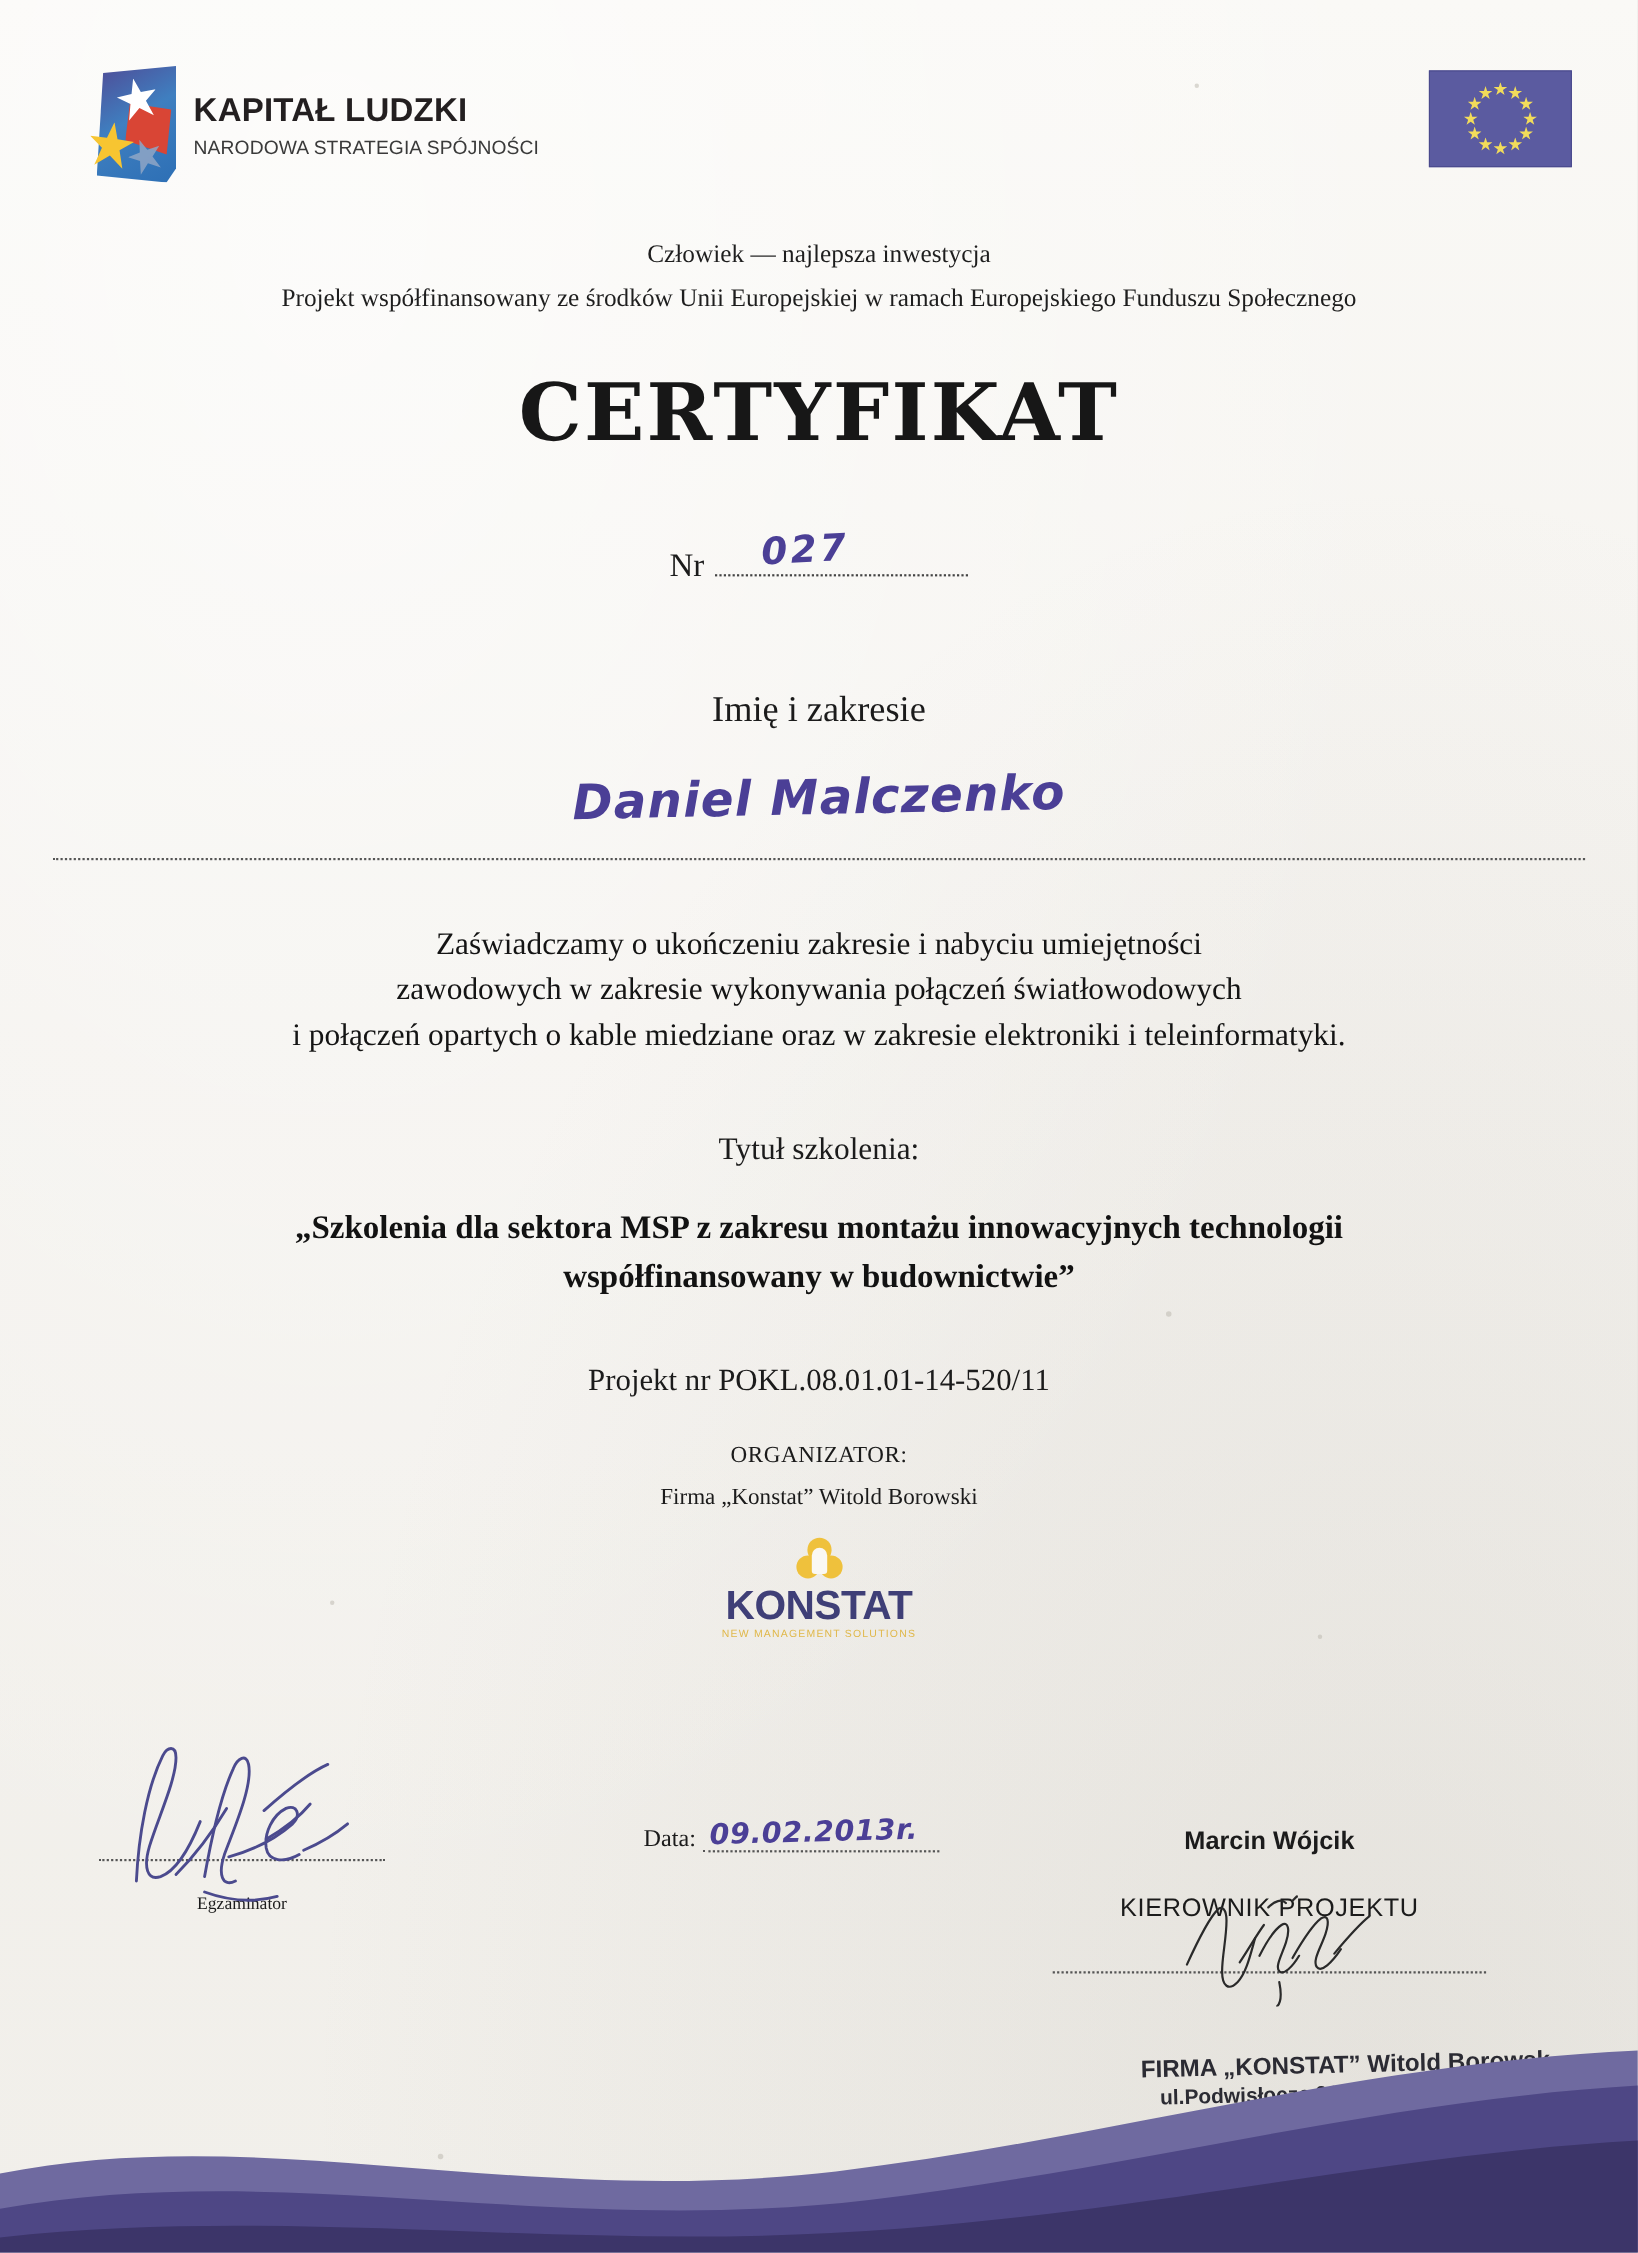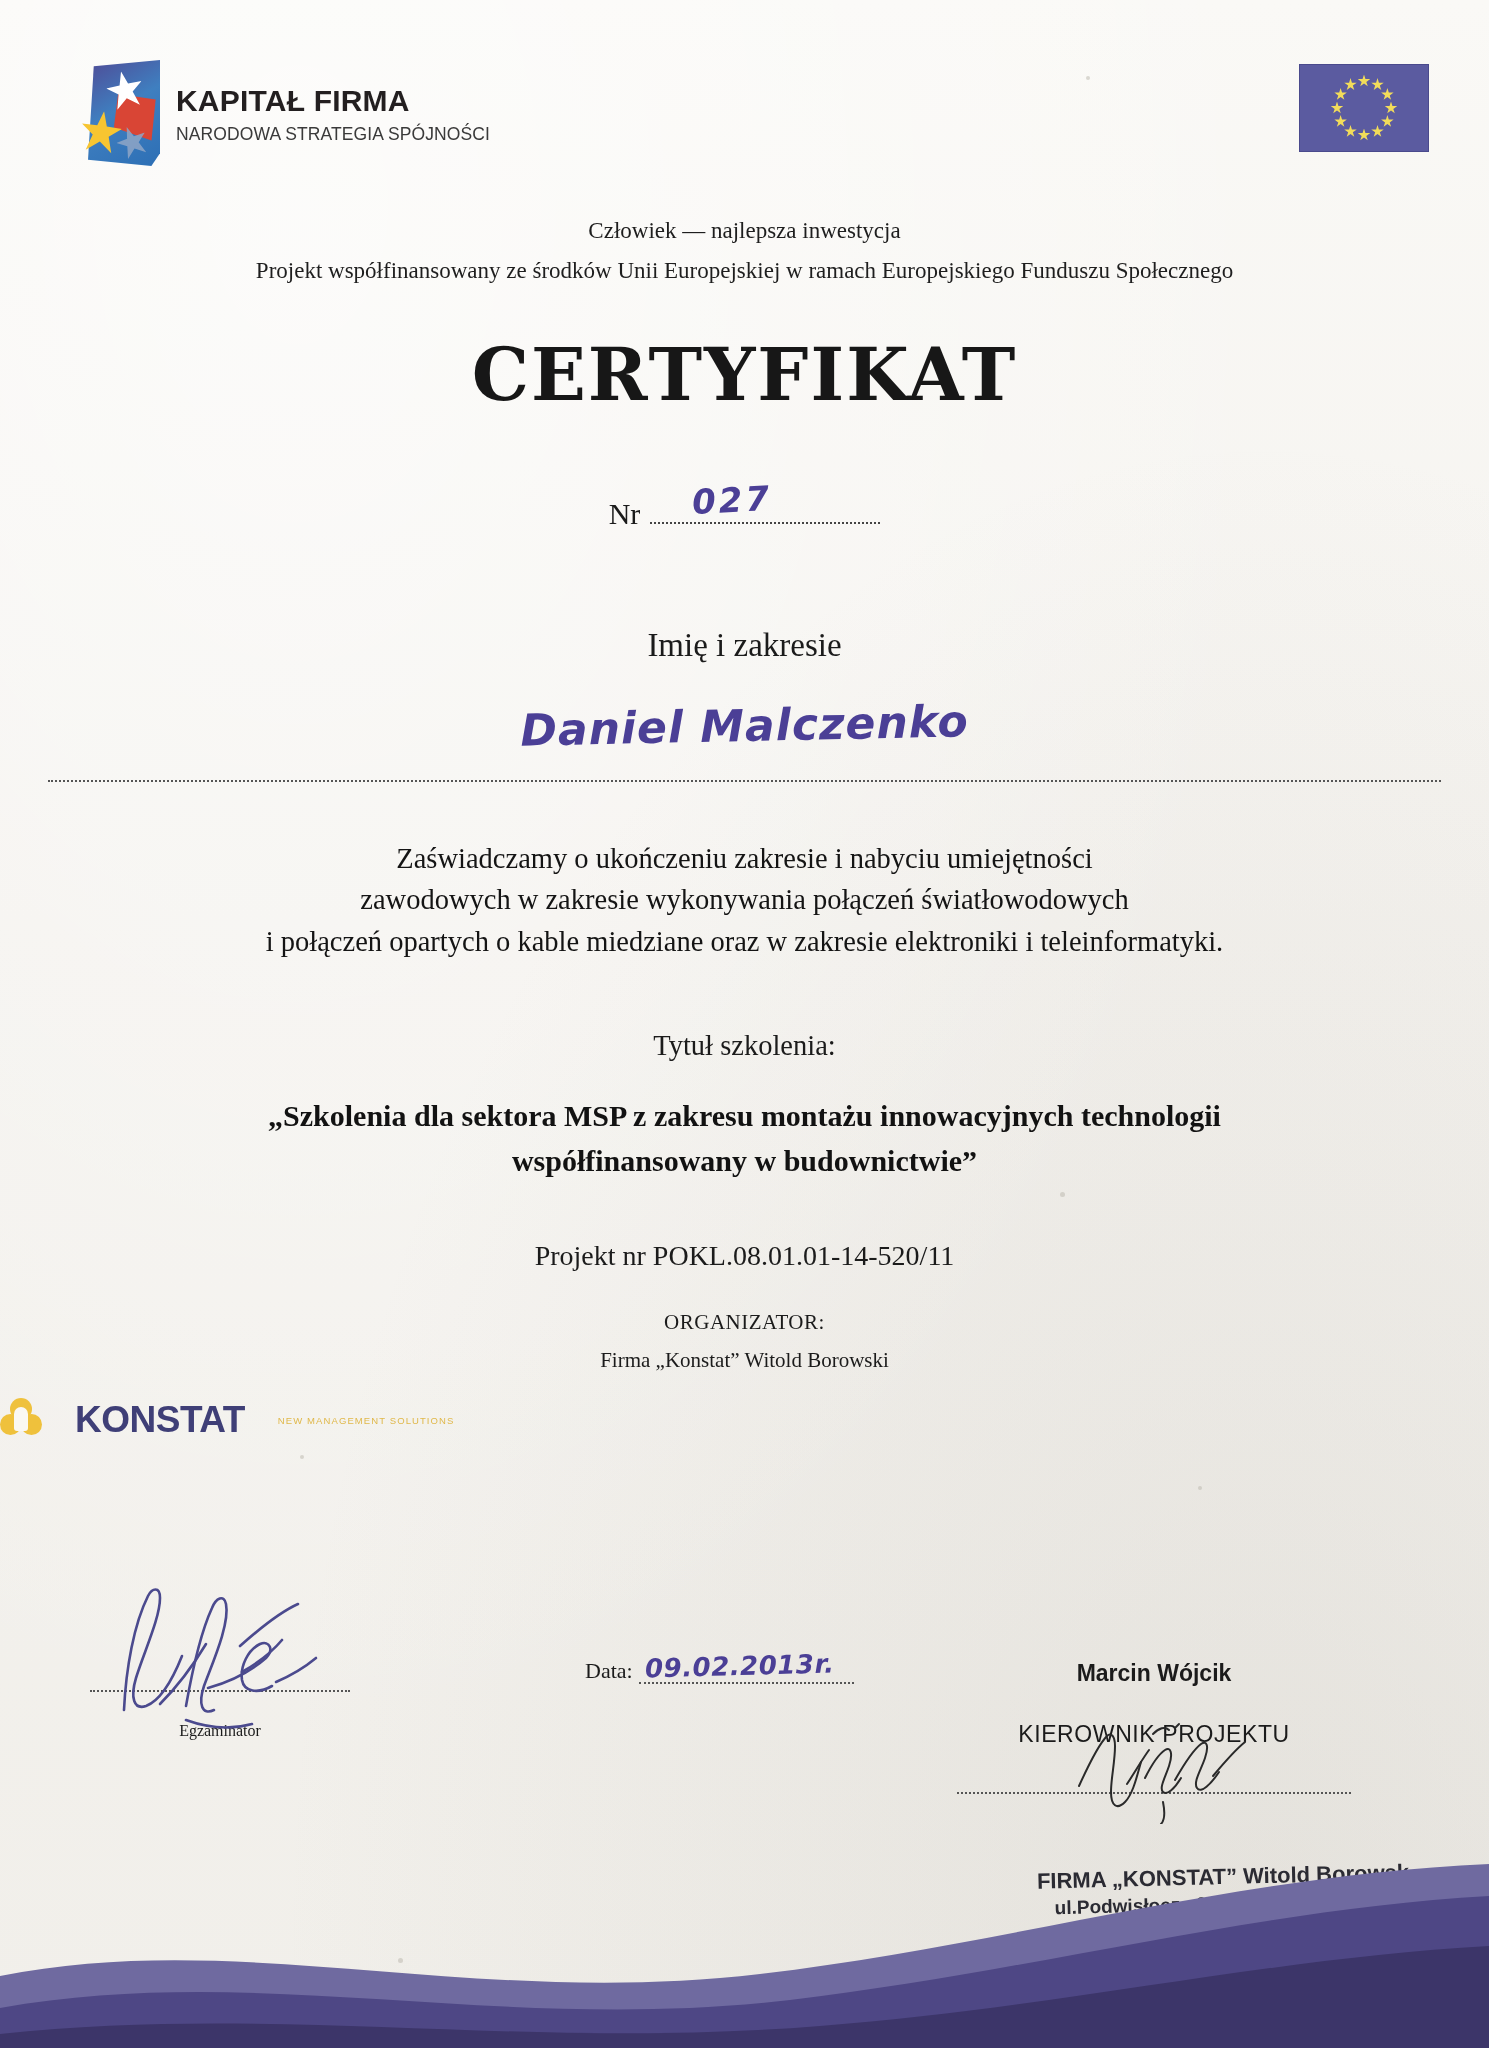--- a/index.html
+++ b/index.html
@@ -285,23 +285,22 @@
     text-align: center;
     font-size: 21px;
   }
 
   
   .konstat {
     position: absolute;
     top: 1398px;
     left: 0; right: 0;
     display: flex;
-    flex-direction: row;
+    flex-direction: column;
     align-items: center;
-    gap: 33px;
   }
   .konstat-mark {
     position: relative;
     width: 42px;
     height: 42px;
     margin-bottom: 1px;
   }
   .km-c1, .km-c2, .km-c3 {
     position: absolute;
     background: #efc13c;
@@ -459,21 +458,21 @@
 
       <div class="kl-block">
         <div class="kl-logo">
           <div class="kl-shape"></div>
           <div class="kl-red"></div>
           <div class="kl-star-white"></div>
           <div class="kl-star-yellow"></div>
           <div class="kl-star-grey"></div>
         </div>
         <div class="kl-text">
-          <div class="kl-title">KAPITAŁ FIRMA</div>
+          <div class="kl-title">KAPITAŁ LUDZKI</div>
           <div class="kl-sub">NARODOWA STRATEGIA SPÓJNOŚCI</div>
         </div>
       </div>
 
       <div class="eu-block">
         <div class="eu-flag" id="eu-flag">
             <span class="eu-star" style="left: 57.5px; top: 9.5px;"></span>
             <span class="eu-star" style="left: 71px; top: 13.1173px;"></span>
             <span class="eu-star" style="left: 80.8827px; top: 23px;"></span>
             <span class="eu-star" style="left: 84.5px; top: 36.5px;"></span>

